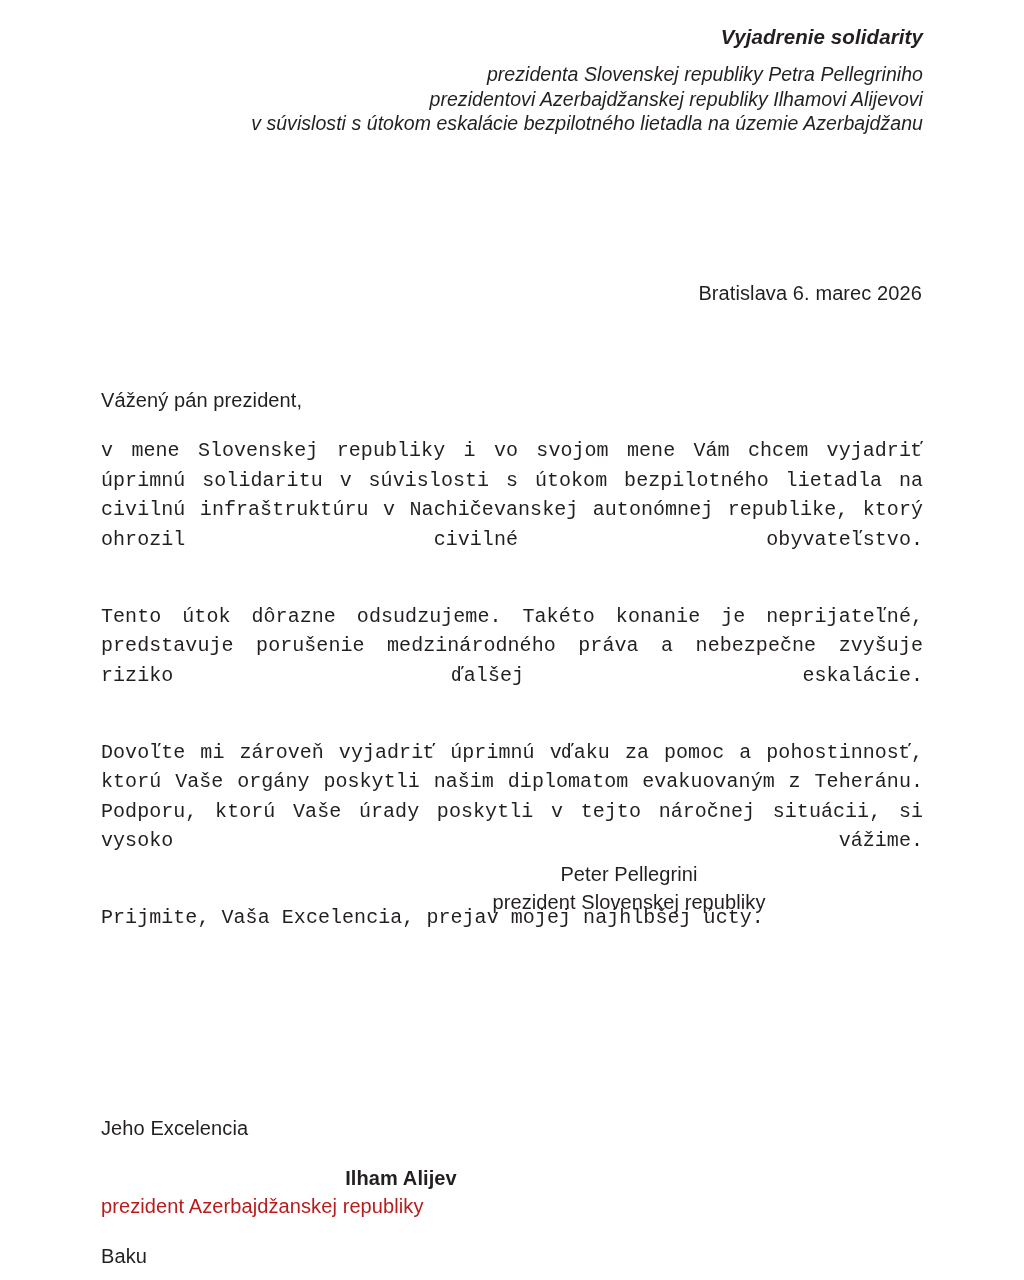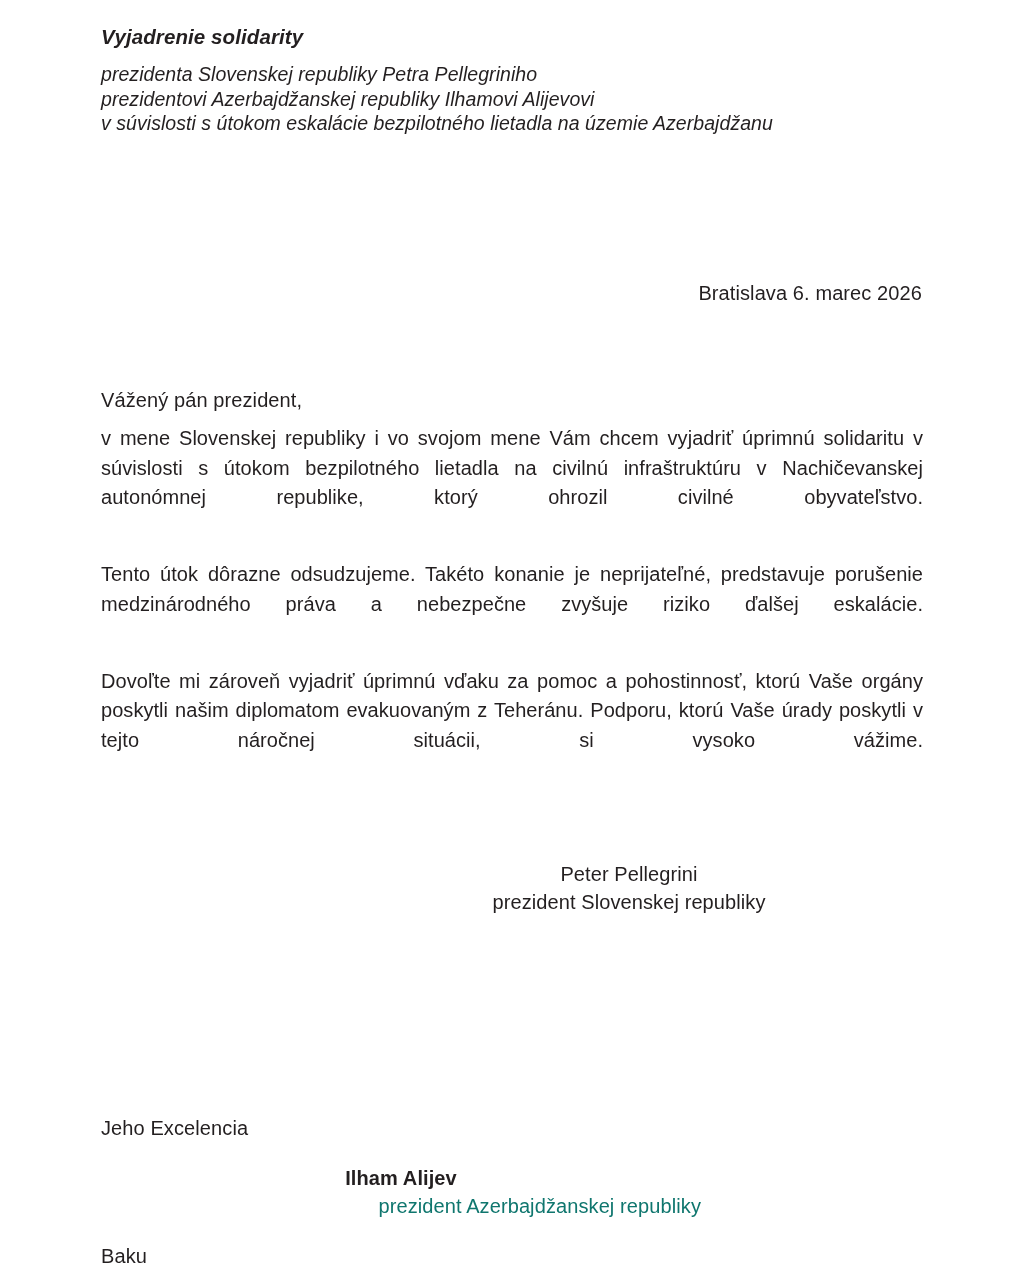--- a/index.html
+++ b/index.html
@@ -23,21 +23,21 @@
     inset: 0;
     background: #ffffff;
   }
 
   
   .title-block {
     position: absolute;
     left: 101px;
     top: 24px;
     width: 822px;
-    text-align: left;
+    text-align: right;
   }
   .doc-title {
     font-style: italic;
     font-weight: 700;
     font-size: 20.5px;
     letter-spacing: 0.1px;
     line-height: 26px;
     margin: 0 0 12px 0;
     color: #231f20;
   }
@@ -66,31 +66,32 @@
   .body-block {
     position: absolute;
     left: 101px;
     top: 386px;
     width: 822px;
   }
   .salutation {
     font-size: 20px;
     line-height: 28px;
     letter-spacing: 0.1px;
-    margin: 0 0 10px 0;
+    margin: 0 0 22px 0;
     color: #231f20;
   }
   .para {
     font-size: 20px;
     line-height: 29.5px;
     letter-spacing: 0.05px;
     margin: 0 0 18px 0;
     color: #231f20;
     text-align: justify;
     text-justify: inter-word;
+    font-family: Liberation Mono, monospace;
   }
   .para.last-para {
     margin-bottom: 0;
   }
   
   .para::after {
     content: "";
     display: inline-block;
     width: 100%;
   }
@@ -134,23 +135,22 @@
     line-height: 28px;
     letter-spacing: 0.1px;
     margin: 0;
     color: #231f20;
     text-align: center;
   }
   .recipient-role {
     font-size: 20px;
     line-height: 28px;
     letter-spacing: 0.1px;
-    margin: 0 0 22px 8px;
-    color: #0f766e;
-    text-align: right;
+    margin: 0 0 22px 0;
+    color: #b91c1c;
   }
   .recipient-city {
     font-size: 20px;
     line-height: 28px;
     letter-spacing: 0.1px;
     margin: 0;
     color: #231f20;
   }
 </style>
 </head>
@@ -170,20 +170,21 @@
   <div class="body-block">
     <p class="salutation">Vážený pán prezident,</p>
 
     <p class="para">v mene Slovenskej republiky i vo svojom mene Vám chcem vyjadriť úprimnú solidaritu v súvislosti s útokom bezpilotného lietadla na civilnú infraštruktúru v Nachičevanskej autonómnej republike, ktorý ohrozil civilné obyvateľstvo.</p>
 
     <p class="para">Tento útok dôrazne odsudzujeme. Takéto konanie je neprijateľné, predstavuje porušenie medzinárodného práva a nebezpečne zvyšuje riziko ďalšej eskalácie.</p>
 
 
     <p class="para">Dovoľte mi zároveň vyjadriť úprimnú vďaku za pomoc a pohostinnosť, ktorú Vaše orgány poskytli našim diplomatom evakuovaným z Teheránu. Podporu, ktorú Vaše úrady poskytli v tejto náročnej situácii, si vysoko vážime.</p>
 
+    <p class="para no-justify last-para">Prijmite, Vaša Excelencia, prejav mojej najhlbšej úcty.</p>
   </div>
 
   <div class="signature-block">
     <div class="signature-name">Peter Pellegrini</div>
     <div class="signature-role">prezident Slovenskej republiky</div>
   </div>
 
   <div class="recipient-block">
     <p class="recipient-honorific">Jeho Excelencia</p>
     <p class="recipient-name">Ilham Alijev</p>

